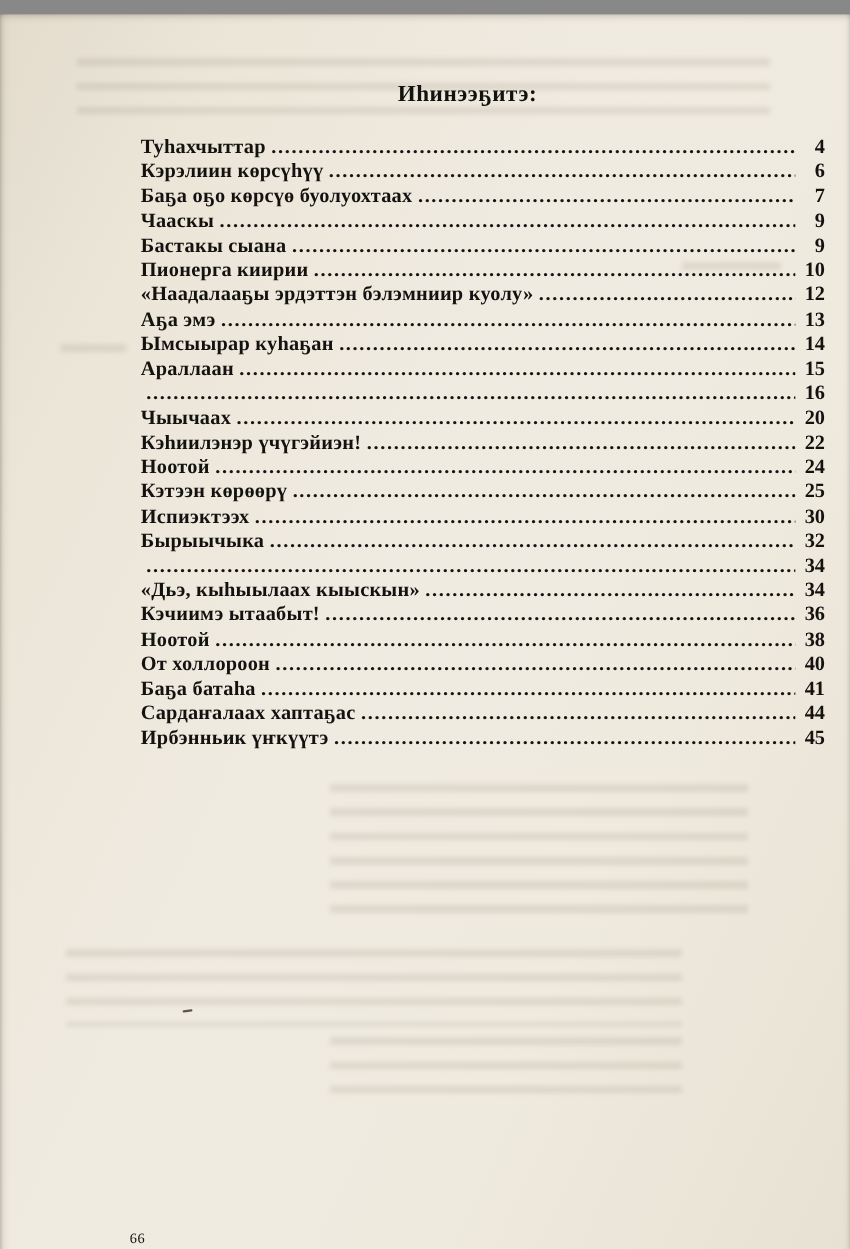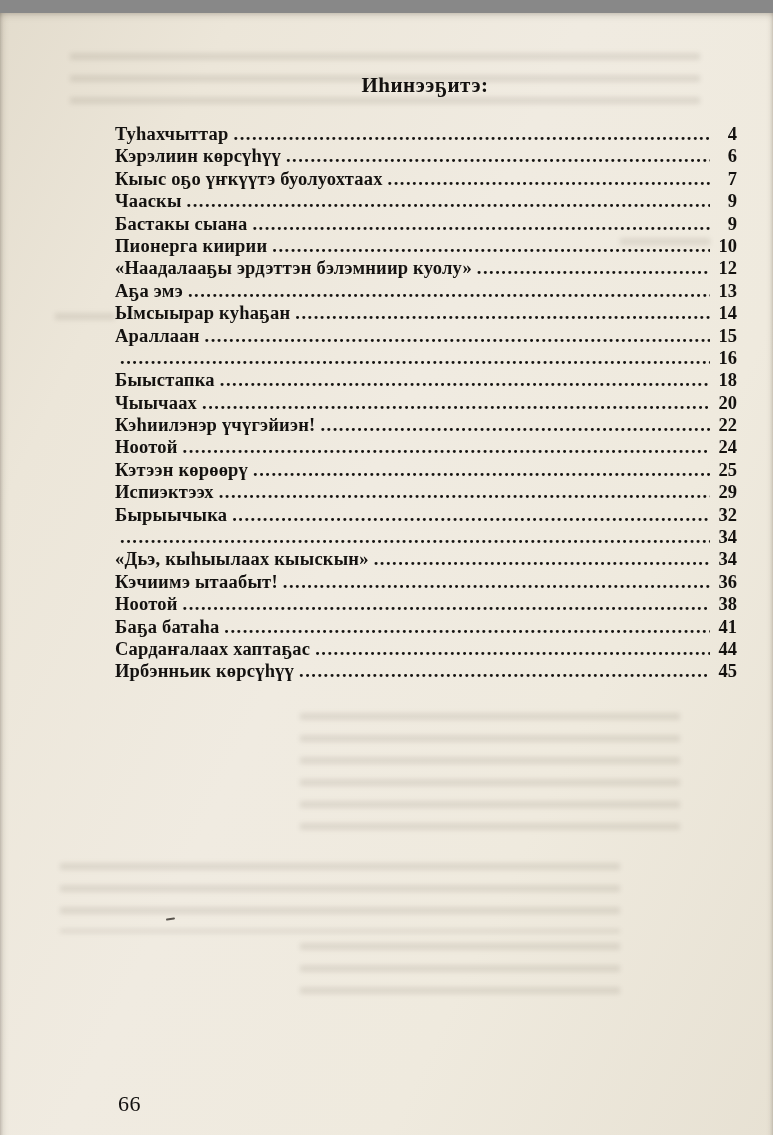--- a/index.html
+++ b/index.html
@@ -44,21 +44,21 @@
     width: 620px;
     text-align: center;
     font-size: 21px;
     font-weight: bold;
     letter-spacing: 0.5px;
   }
 
   .toc {
     position: absolute;
     top: 111px;
-    left: 115px;
+    left: 128px;
     width: 622px;
   }
   .toc-row {
     display: flex;
     align-items: baseline;
     height: 22.4px;
     font-size: 18.5px;
     font-weight: bold;
     white-space: nowrap;
   }
@@ -78,22 +78,22 @@
   }
   .toc-page {
     flex: 0 0 auto;
     min-width: 24px;
     text-align: right;
   }
 
   .folio {
     position: absolute;
     left: 118px;
-    top: 1078px;
-    font-size: 22px;
+    top: 1105px;
+    font-size: 13px;
     letter-spacing: 0.5px;
   }
 
   .stray-mark {
     position: absolute;
     left: 166px;
     top: 905px;
     width: 9px;
     height: 2px;
     background: rgba(40, 35, 30, 0.75);
@@ -121,21 +121,21 @@
       <span class="toc-title">Туһахчыттар</span>
       <span class="toc-leader"></span>
       <span class="toc-page">4</span>
     </div>
       <div class="toc-row">
       <span class="toc-title">Кэрэлиин көрсүһүү</span>
       <span class="toc-leader"></span>
       <span class="toc-page">6</span>
     </div>
       <div class="toc-row">
-      <span class="toc-title">Кыыс оҕо үҥкүүтэ буолуохтаах</span>
+      <span class="toc-title">Баҕа оҕо көрсүө буолуохтаах</span>
       <span class="toc-leader"></span>
       <span class="toc-page">7</span>
     </div>
       <div class="toc-row">
       <span class="toc-title">Чааскы</span>
       <span class="toc-leader"></span>
       <span class="toc-page">9</span>
     </div>
       <div class="toc-row">
       <span class="toc-title">Бастакы сыана</span>
@@ -165,25 +165,20 @@
       <div class="toc-row">
       <span class="toc-title">Араллаан</span>
       <span class="toc-leader"></span>
       <span class="toc-page">15</span>
     </div>
       <div class="toc-row">
       <span class="toc-leader"></span>
       <span class="toc-page">16</span>
     </div>
       <div class="toc-row">
-      <span class="toc-title">Быыстапка</span>
-      <span class="toc-leader"></span>
-      <span class="toc-page">18</span>
-    </div>
-      <div class="toc-row">
       <span class="toc-title">Чыычаах</span>
       <span class="toc-leader"></span>
       <span class="toc-page">20</span>
     </div>
       <div class="toc-row">
       <span class="toc-title">Кэһиилэнэр үчүгэйиэн!</span>
       <span class="toc-leader"></span>
       <span class="toc-page">22</span>
     </div>
       <div class="toc-row">
@@ -192,21 +187,21 @@
       <span class="toc-page">24</span>
     </div>
       <div class="toc-row">
       <span class="toc-title">Кэтээн көрөөрү</span>
       <span class="toc-leader"></span>
       <span class="toc-page">25</span>
     </div>
       <div class="toc-row">
       <span class="toc-title">Испиэктээх</span>
       <span class="toc-leader"></span>
-      <span class="toc-page">29</span>
+      <span class="toc-page">30</span>
     </div>
       <div class="toc-row">
       <span class="toc-title">Бырыычыка</span>
       <span class="toc-leader"></span>
       <span class="toc-page">32</span>
     </div>
       <div class="toc-row">
       <span class="toc-leader"></span>
       <span class="toc-page">34</span>
     </div>
@@ -219,31 +214,36 @@
       <span class="toc-title">Кэчиимэ ытаабыт!</span>
       <span class="toc-leader"></span>
       <span class="toc-page">36</span>
     </div>
       <div class="toc-row">
       <span class="toc-title">Ноотой</span>
       <span class="toc-leader"></span>
       <span class="toc-page">38</span>
     </div>
       <div class="toc-row">
+      <span class="toc-title">От холлороон</span>
+      <span class="toc-leader"></span>
+      <span class="toc-page">40</span>
+    </div>
+      <div class="toc-row">
       <span class="toc-title">Баҕа батаһа</span>
       <span class="toc-leader"></span>
       <span class="toc-page">41</span>
     </div>
       <div class="toc-row">
       <span class="toc-title">Сардаҥалаах хаптаҕас</span>
       <span class="toc-leader"></span>
       <span class="toc-page">44</span>
     </div>
       <div class="toc-row">
-      <span class="toc-title">Ирбэнньик көрсүһүү</span>
+      <span class="toc-title">Ирбэнньик үҥкүүтэ</span>
       <span class="toc-leader"></span>
       <span class="toc-page">45</span>
     </div>
     </div>
 
   <span class="stray-mark"></span>
 
   <div class="folio">66</div>
 
 </div>

